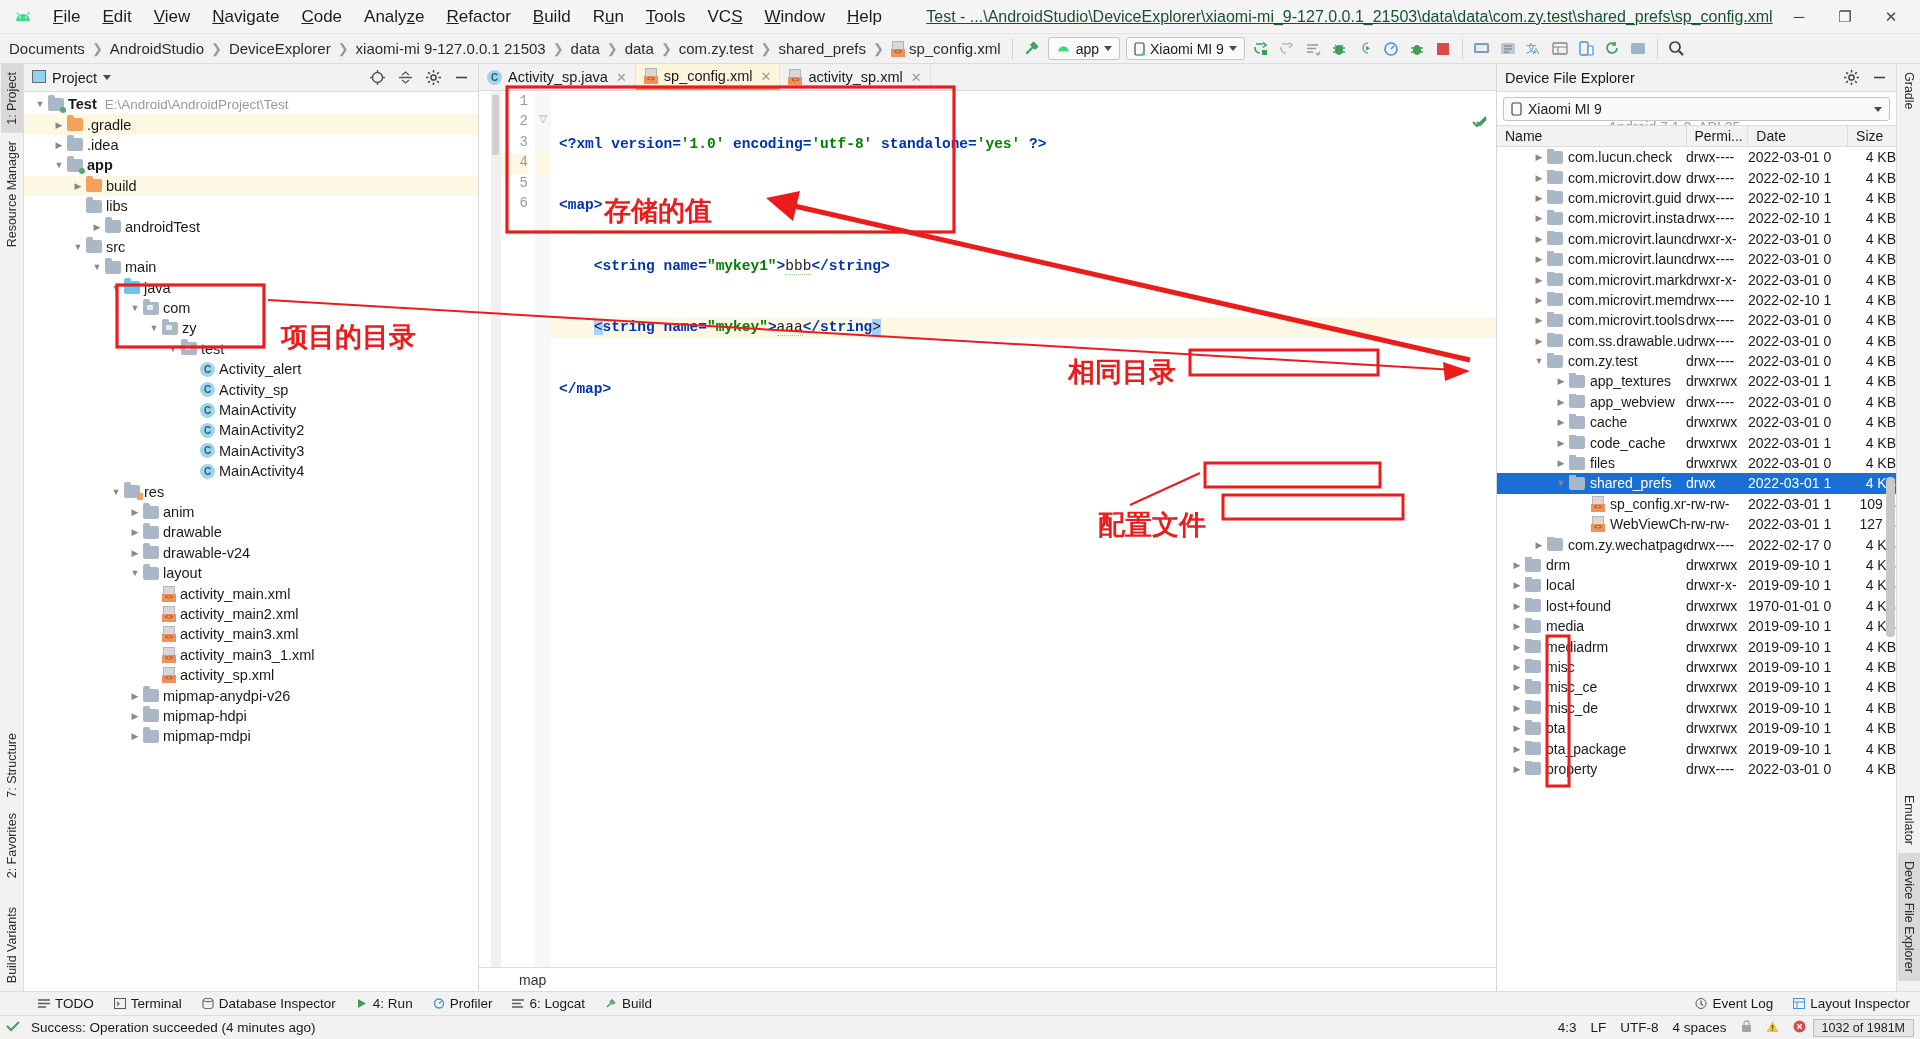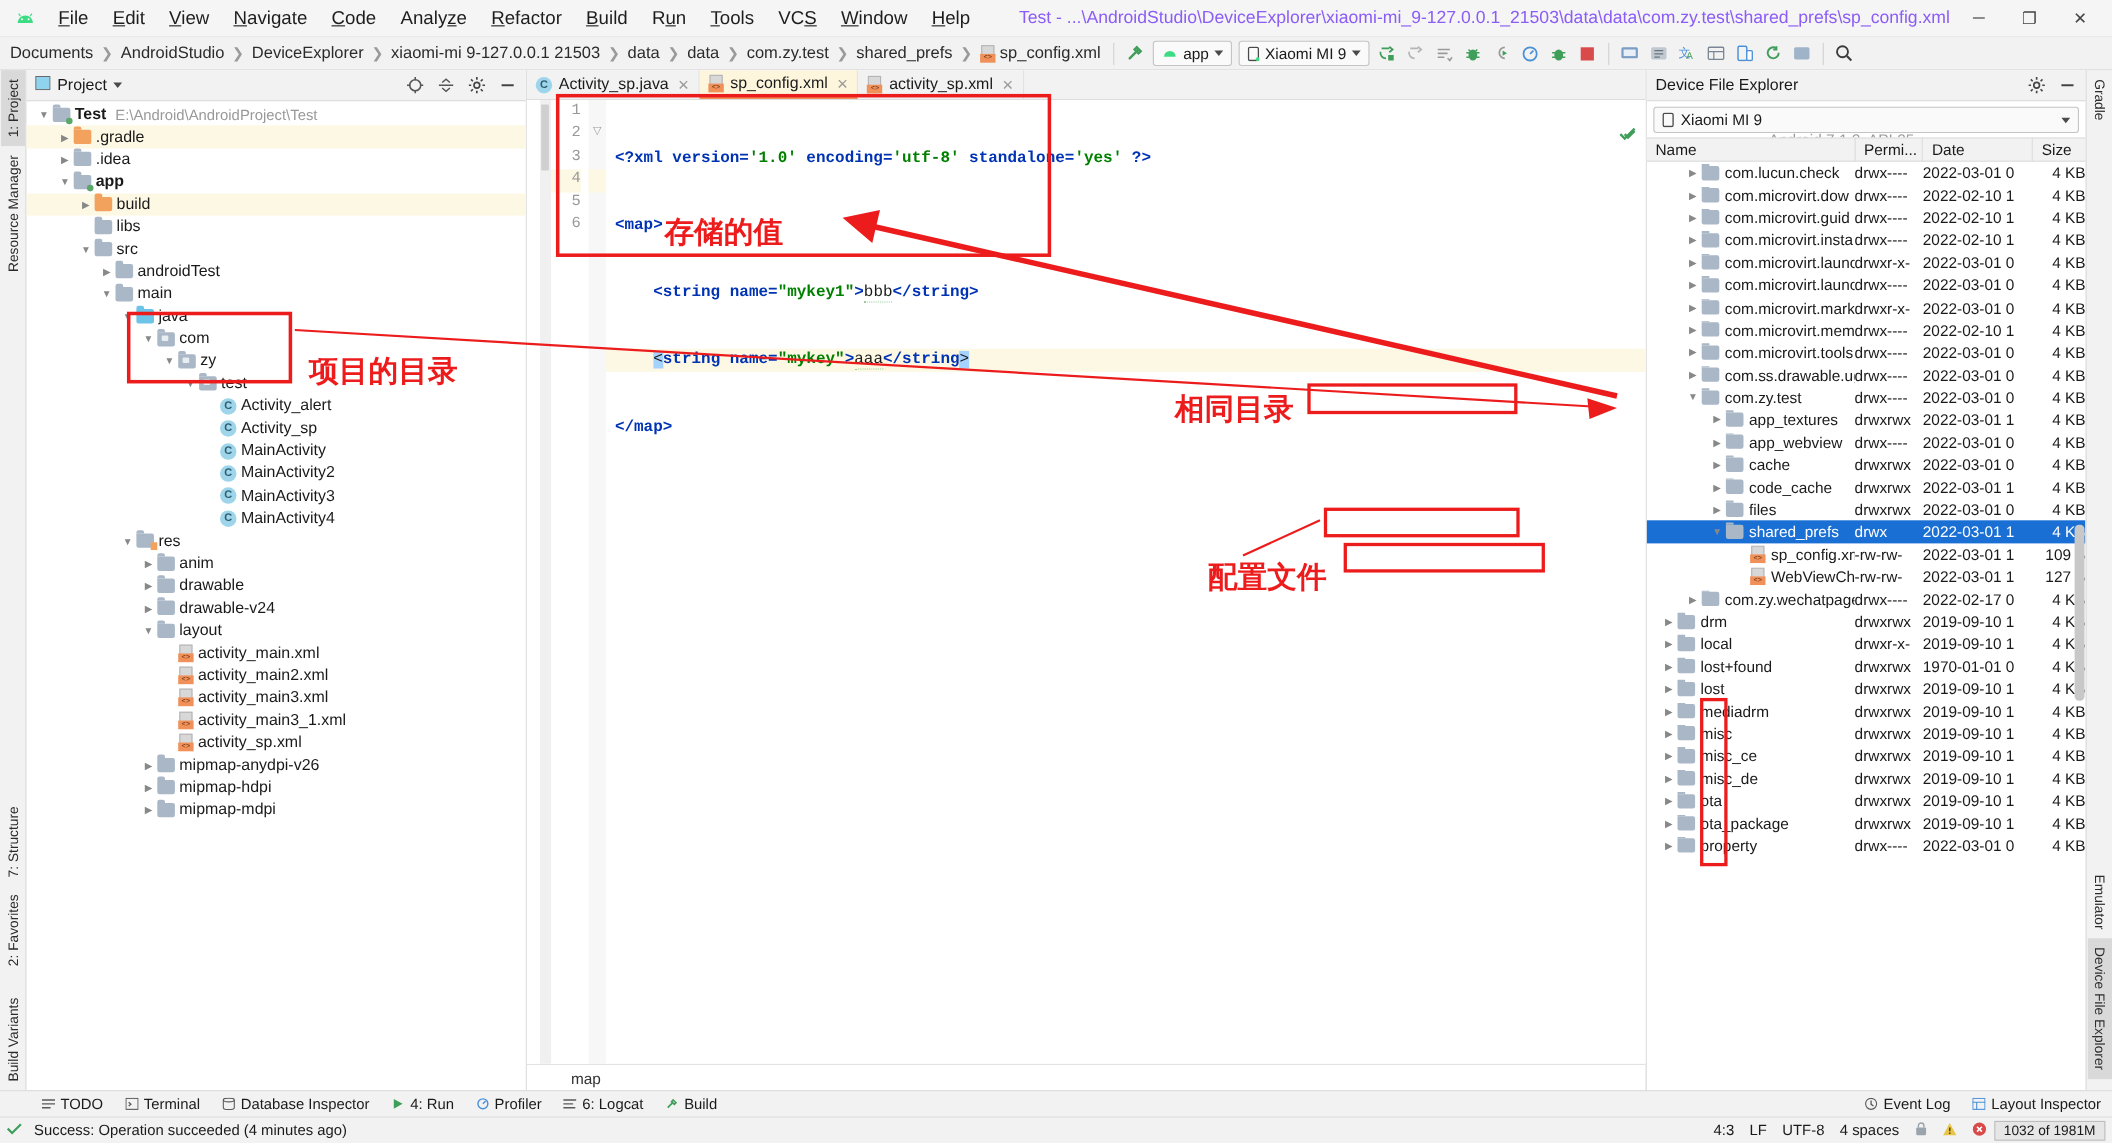--- a/index.html
+++ b/index.html
@@ -16,22 +16,22 @@
     height: 34px; background: #f5f5f5; display: flex; align-items: center;
     border-bottom: 1px solid #e4e4e4; flex: none;
   }
   .android-logo { width: 26px; margin-left: 10px; display:flex; align-items:center; justify-content:center; }
   .menu { display: flex; align-items: flex-start; gap: 0px; margin-left: 6px; }
   .menu-item {
     font-size: 17px; padding: 3px 11px; color: #1d1d1d; cursor: default; white-space: nowrap;
   }
   .menu-item u { text-decoration: underline; }
   .title-text {
-    flex: 1; text-align: center; font-size: 16px; color: #8b5cf6; white-space: nowrap;
-    overflow: hidden; padding-left: 30px;
+    flex: 1; text-align: center; font-size: 16px; color: #14532d; white-space: nowrap;
+    overflow: hidden; padding-left: 30px; text-decoration: underline;
   }
   .win-btns { display: flex; align-items: center; margin-right: 6px; }
   .win-btn { width: 46px; height: 32px; display: flex; align-items: center; justify-content: center; color: #444; font-size: 15px; }
 
   
   .navbar {
     height: 30px; background: #f2f2f2; display: flex; align-items: center;
     border-bottom: 1px solid #dcdcdc; flex: none; padding-left: 4px;
   }
   .crumbs { display: flex; align-items: center; font-size: 15px; color: #2b2b2b; }
@@ -426,30 +426,30 @@
             <span class="ic folder orange"></span>
             <span class="tlabel">build</span>
           </div>
           <div class="trow">
             <span style="display:inline-block;width:42px;flex:none"></span>
             <span class="tw"></span>
             <span class="ic folder"></span>
             <span class="tlabel">libs</span>
           </div>
           <div class="trow">
+            <span style="display:inline-block;width:61px;flex:none"></span>
+            <span class="tw closed"></span>
+            <span class="ic folder"></span>
+            <span class="tlabel">androidTest</span>
+          </div>
+          <div class="trow">
             <span style="display:inline-block;width:42px;flex:none"></span>
             <span class="tw open"></span>
             <span class="ic folder"></span>
             <span class="tlabel">src</span>
-          </div>
-          <div class="trow">
-            <span style="display:inline-block;width:61px;flex:none"></span>
-            <span class="tw closed"></span>
-            <span class="ic folder"></span>
-            <span class="tlabel">androidTest</span>
           </div>
           <div class="trow">
             <span style="display:inline-block;width:61px;flex:none"></span>
             <span class="tw open"></span>
             <span class="ic folder"></span>
             <span class="tlabel">main</span>
           </div>
           <div class="trow">
             <span style="display:inline-block;width:80px;flex:none"></span>
             <span class="tw open"></span>
@@ -961,21 +961,21 @@
             </span>
             <span class="dcell" style="width:62px">drwxrwx</span>
             <span class="dcell" style="width:100px">1970-01-01 0</span>
             <span class="dcell" style="width:48px;text-align:right">4 KB</span>
           </div>
           <div class="drow">
             <span class="dname" style="width:190px">
               <span style="display:inline-block;width:12px;flex:none"></span>
               <span class="tw closed"></span>
               <span class="ic folder"></span>
-              <span style="margin-left:5px">lost</span>
+              <span style="margin-left:5px">media</span>
             </span>
             <span class="dcell" style="width:62px">drwxrwx</span>
             <span class="dcell" style="width:100px">2019-09-10 1</span>
             <span class="dcell" style="width:48px;text-align:right">4 KB</span>
           </div>
           <div class="drow">
             <span class="dname" style="width:190px">
               <span style="display:inline-block;width:12px;flex:none"></span>
               <span class="tw closed"></span>
               <span class="ic folder"></span>

